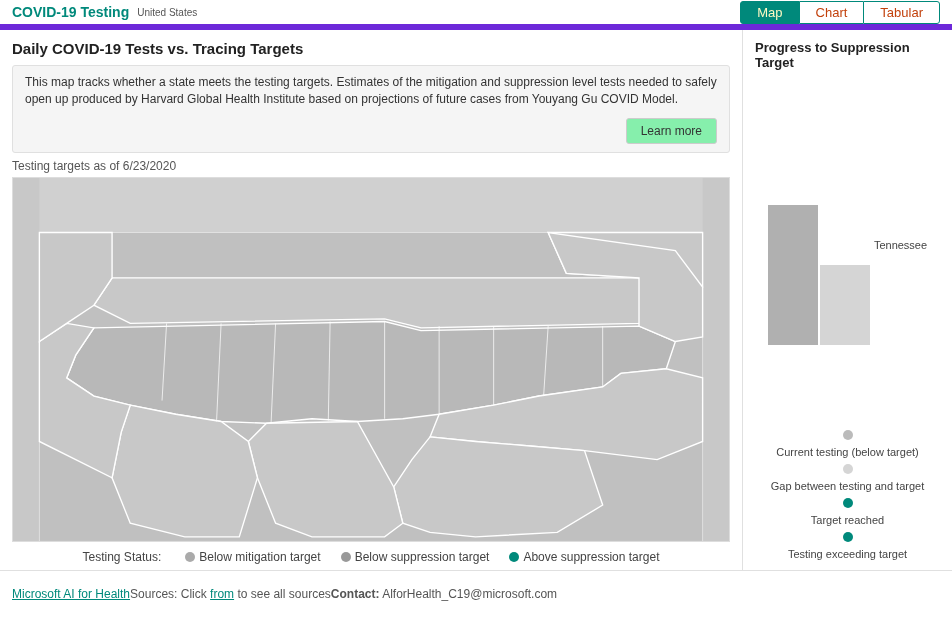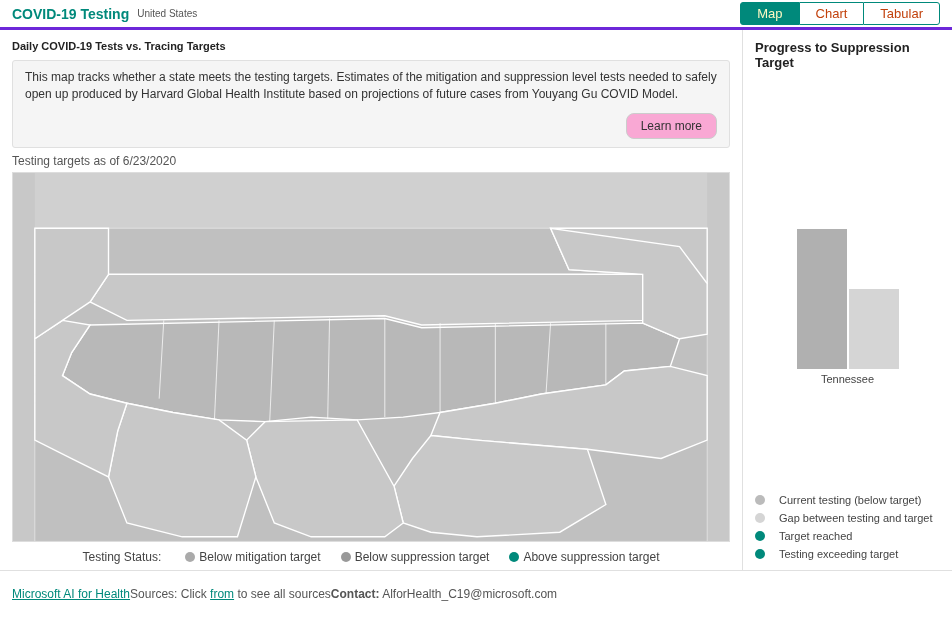--- a/index.html
+++ b/index.html
@@ -13,21 +13,21 @@
       display: flex;
       flex-direction: column;
     }
 
     
     .header {
       display: flex;
       align-items: center;
       justify-content: space-between;
       padding: 6px 12px;
-      border-bottom: 3px solid #6d28d9;
+      border-bottom: 6px solid #6d28d9;
       background: #fff;
       height: 30px;
     }
     .header-left {
       display: flex;
       align-items: center;
       gap: 8px;
     }
     .app-title {
       color: #00897b;
@@ -77,21 +77,21 @@
 
     
     .left-panel {
       flex: 1;
       display: flex;
       flex-direction: column;
       padding: 10px 12px 0 12px;
       overflow: hidden;
     }
     .panel-title {
-      font-size: 11px;
+      font-size: 15px;
       font-weight: 600;
       color: #222;
       margin-bottom: 8px;
     }
     .info-box {
       display: flex;
       align-items: flex-end;
       justify-content: space-between;
       background: #f5f5f5;
       border: 1px solid #e0e0e0;
@@ -101,23 +101,23 @@
       gap: 10px;
       flex-direction: column;
     }
     .info-text {
       font-size: 12px;
       color: #333;
       line-height: 1.4;
       flex: 1;
     }
     .learn-more-btn {
-      background: #f9a8d4;
+      background: #86efac;
       border: 1px solid #ccc;
-      border-radius: 8px;
+      border-radius: 3px;
       padding: 5px 14px;
       font-size: 12px;
       color: #333;
       cursor: pointer;
       white-space: nowrap;
       flex-shrink: 0;
     }
     .testing-date {
       font-size: 12px;
       color: #555;
@@ -195,23 +195,24 @@
     
     .right-legend {
       margin-top: 12px;
       display: flex;
       flex-direction: column;
       gap: 6px;
     }
     .right-legend-item {
       display: flex;
       align-items: center;
-      gap: 14px;
+      gap: 6px;
       font-size: 11px;
       color: #444;
+      flex-direction: column;
     }
     .right-dot {
       width: 10px;
       height: 10px;
       border-radius: 50%;
       flex-shrink: 0;
     }
 
     
     .footer {
@@ -320,21 +321,21 @@
     </div>
   </div>
 
   <div class="right-panel">
     <div class="right-title">Progress to Suppression Target</div>
 
     <div class="chart-area">
       <div style="width:100%; display:flex; flex-direction:column; align-items:center; justify-content:center; height:100%;">
 
         <div style="display:flex; align-items:flex-end; gap:0; margin-bottom:6px; justify-content:center; width:100%;">
-          <div style="display:flex; flex-direction:column; align-items:center; gap:4px;">
+          <div style="display:flex; flex-direction:row; align-items:center; gap:4px;">
             <div style="display:flex; align-items:flex-end; gap:2px; height:200px;">
 
               <div style="width:50px; height:140px; background:#b0b0b0;"></div>
 
               <div style="width:50px; height:80px; background:#d5d5d5;"></div>
             </div>
             <div style="font-size:11px; color:#444; text-align:center;">Tennessee</div>
           </div>
         </div>
       </div>

